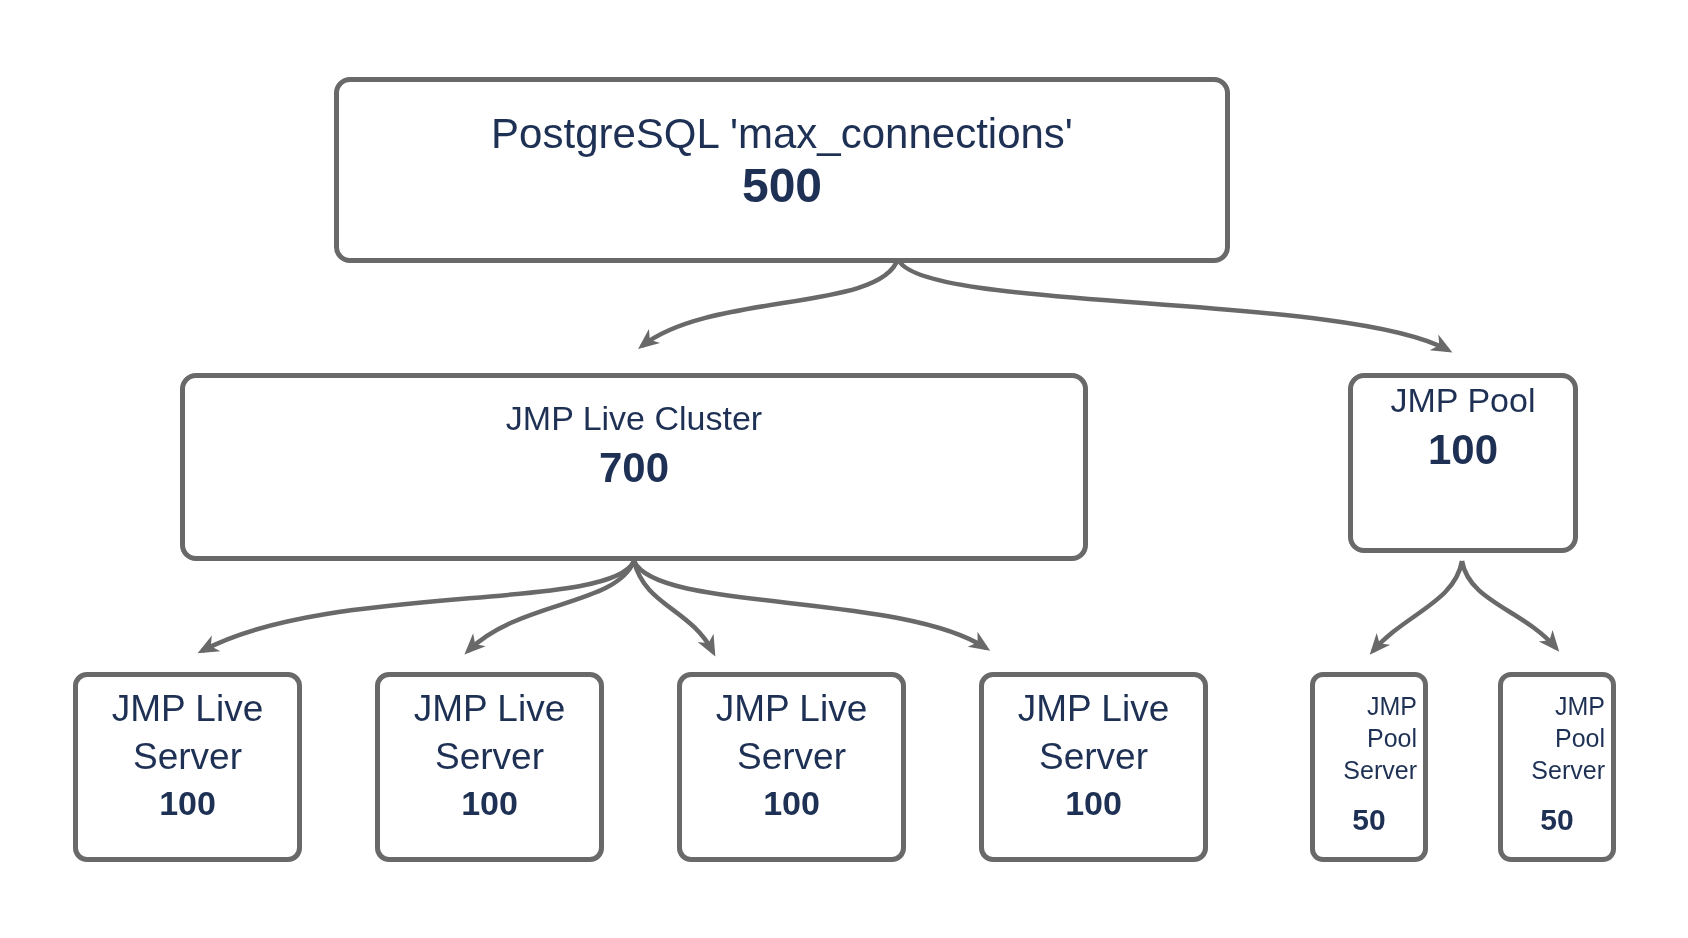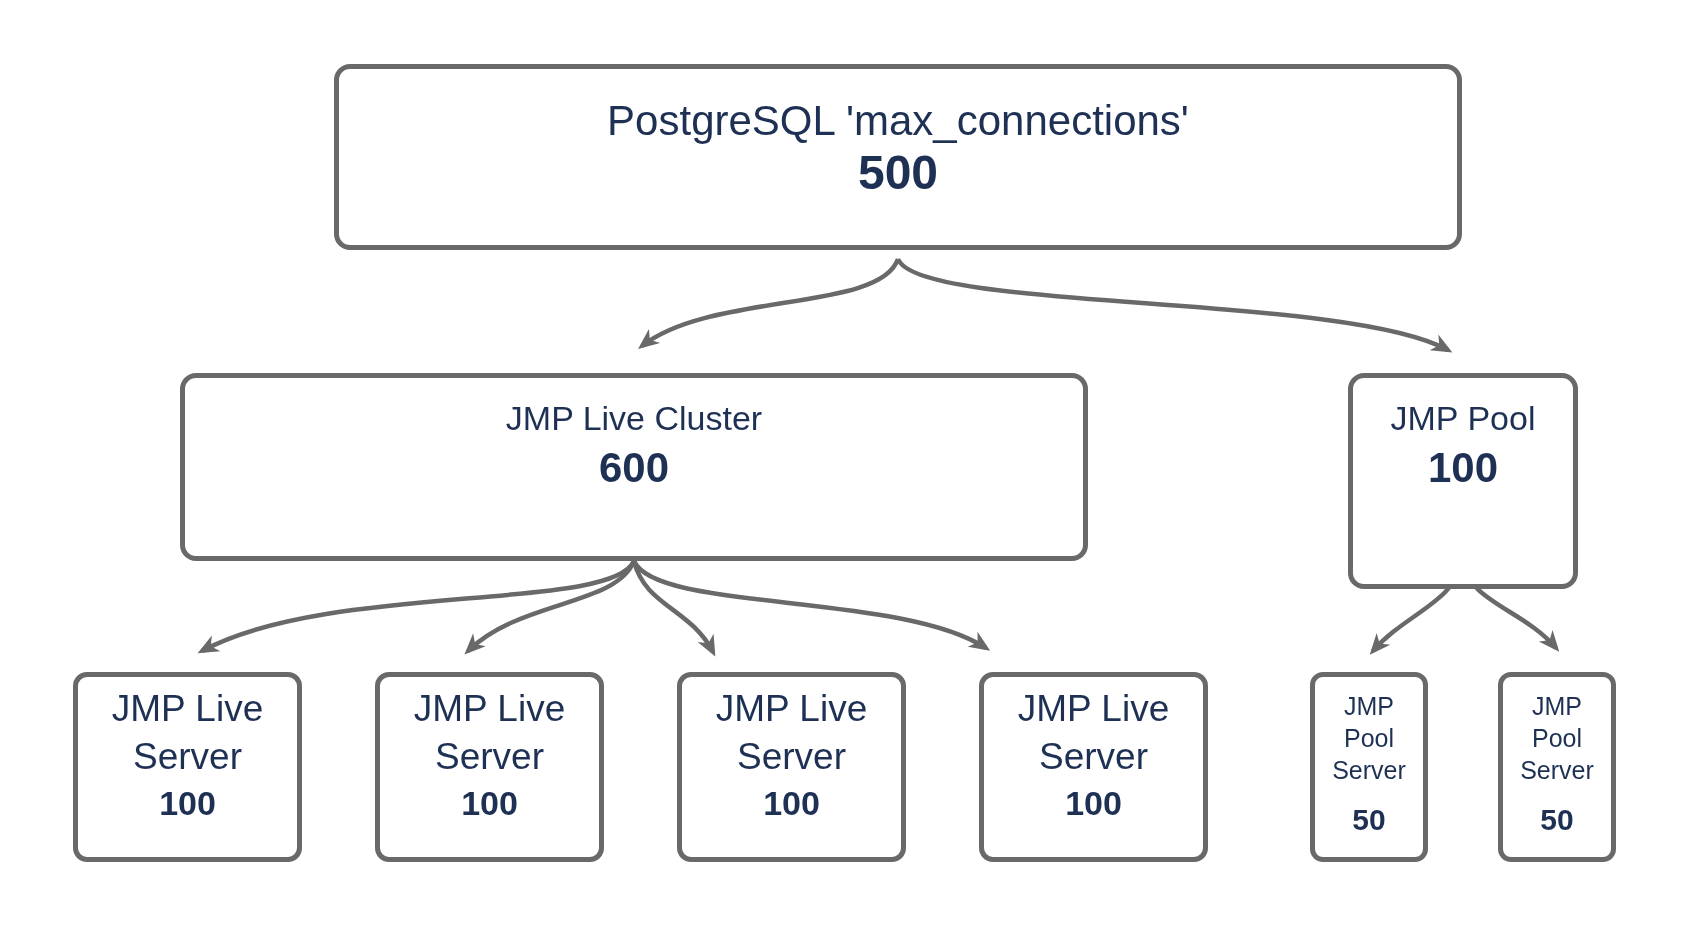--- a/index.html
+++ b/index.html
@@ -40,38 +40,38 @@
     border-radius: 16px;
     display: flex;
     flex-direction: column;
     align-items: center;
     justify-content: center;
     text-align: center;
     color: var(--text);
   }
   .node .value { font-weight: bold; }
 
-  .n-root { left: 334px; top: 64px;  width: 1128px; height: 186px; padding-bottom: 18px; }
+  .n-root { left: 334px; top: 77px;  width: 896px; height: 186px; padding-bottom: 18px; }
   .n-root .label { font-size: 42px; }
   .n-root .value { font-size: 48px; margin-top: 0; }
 
   .n-cluster { left: 180px;  top: 373px; width: 908px; height: 188px; padding-bottom: 44px; }
-  .n-pool    { left: 1348px; top: 373px; width: 230px; height: 216px; padding-bottom: 72px; }
+  .n-pool    { left: 1348px; top: 373px; width: 230px; height: 180px; padding-bottom: 72px; }
   .n-cluster .label, .n-pool .label { font-size: 34px; }
   .n-cluster .value, .n-pool .value { font-size: 42px; margin-top: 6px; }
 
   .n-ls { top: 672px; width: 229px; height: 190px; padding: 0 22px 26px; border-radius: 14px; }
   .n-ls .label { font-size: 37px; line-height: 1.3; }
   .n-ls .value { font-size: 34px; margin-top: 3px; }
   .n-ls1 { left: 73px; }
   .n-ls2 { left: 375px; }
   .n-ls3 { left: 677px; }
   .n-ls4 { left: 979px; }
 
-  .n-ps { top: 672px; width: 118px; height: 190px; padding: 16px 6px 24px; border-radius: 13px; }
+  .n-ps { top: 672px; width: 118px; height: 190px; padding: 16px 6px 24px; border-radius: 13px; text-align: right; }
   .n-ps .label { font-size: 25px; line-height: 1.28; }
   .n-ps .value { font-size: 30px; margin-top: 17px; }
   .n-ps1 { left: 1310px; }
   .n-ps2 { left: 1498px; }
 </style>
 </head>
 <body>
 
 <div class="canvas">
 
@@ -91,21 +91,21 @@
     <path class="connector" d="M1462,561 C1469,602 1524,610 1556,648" marker-end="url(#arrowhead)"></path>
   </svg>
 
   <div class="node n-root">
     <div class="label">PostgreSQL 'max_connections'</div>
     <div class="value">500</div>
   </div>
 
   <div class="node n-cluster">
     <div class="label">JMP Live Cluster</div>
-    <div class="value">600</div>
+    <div class="value">700</div>
   </div>
 
   <div class="node n-pool">
     <div class="label">JMP Pool</div>
     <div class="value">100</div>
   </div>
 
   <div class="node n-ls n-ls1">
     <div class="label">JMP Live Server</div>
     <div class="value">100</div>

